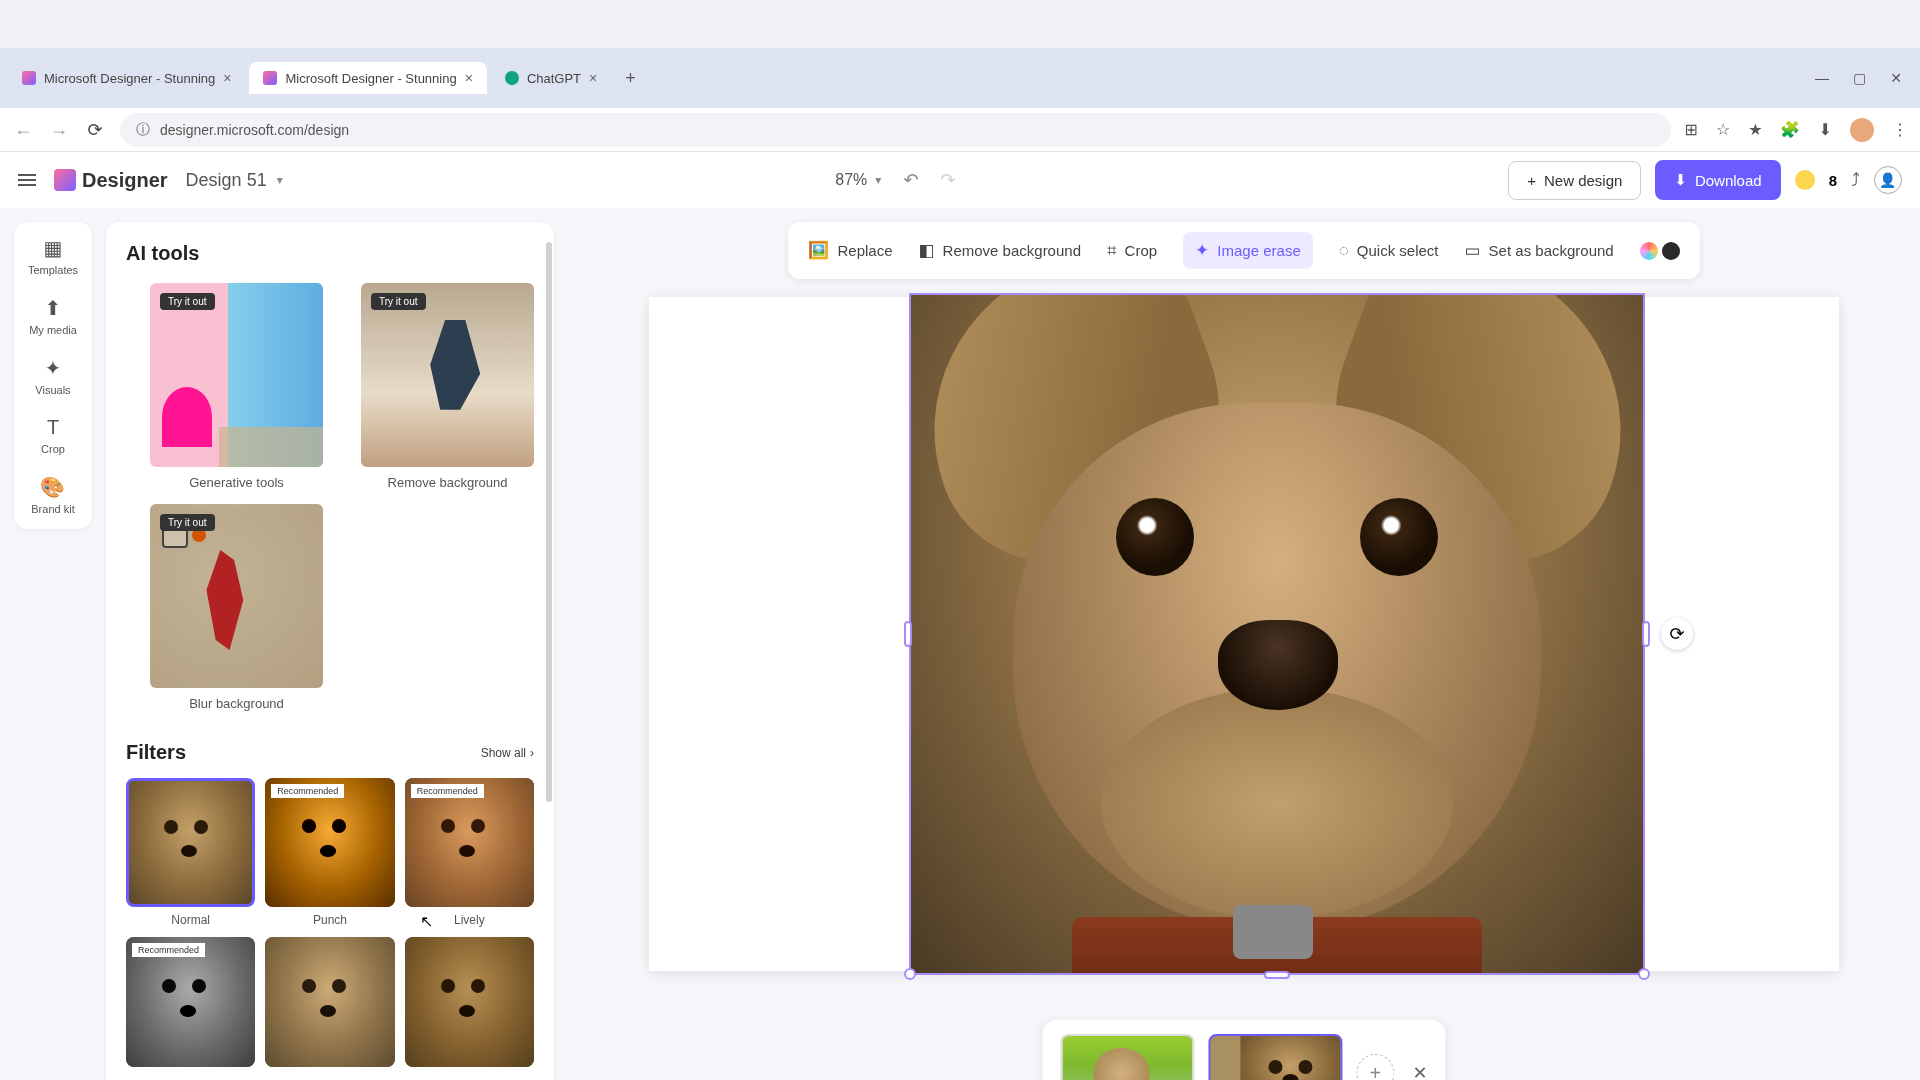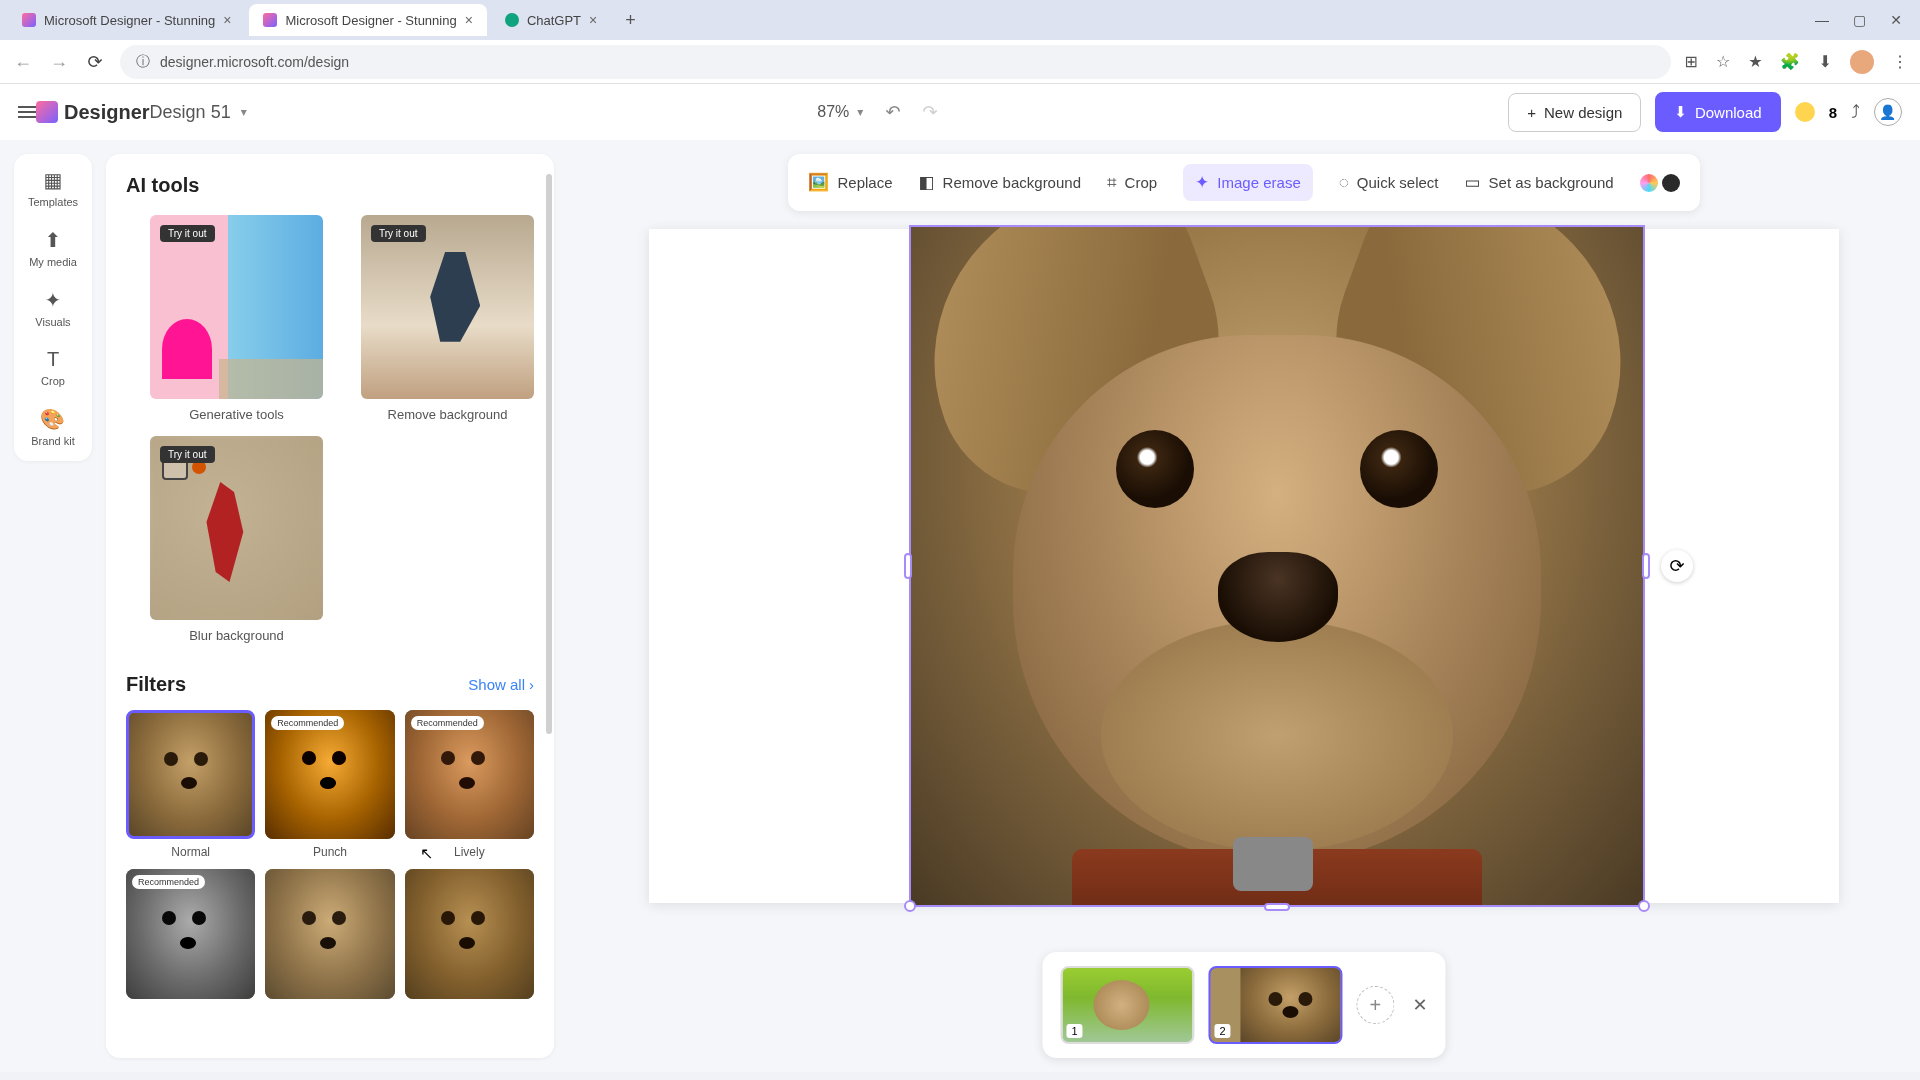--- a/index.html
+++ b/index.html
@@ -1,39 +1,39 @@
 <!DOCTYPE html>
 <html><head>
 <meta charset="utf-8">
 <style>
 * { box-sizing: border-box; margin: 0; padding: 0; font-family: 'Segoe UI', Arial, sans-serif; }
 body { background: #f0f2f7; width: 1920px; height: 1080px; overflow: hidden; position: relative; }
 
 
-.browser-chrome { background: #dde3f0; height: 40px; display: flex; align-items: center; padding: 0 8px; }
+.browser-chrome { background: #dde3f0; height: 60px; display: flex; align-items: center; padding: 0 8px; margin-top: 48px; }
 .tab { background: #fff; border-radius: 8px 8px 0 0; padding: 8px 14px; margin-right: 4px; display: flex; align-items: center; gap: 8px; font-size: 13px; color: #444; max-width: 240px; }
 .tab.inactive { background: transparent; }
 .tab-favicon { width: 14px; height: 14px; background: linear-gradient(135deg,#ff6b9d,#7b61ff); border-radius: 3px; }
 .tab-favicon.chat { background: #10a37f; border-radius: 50%; }
 .tab-close { font-size: 14px; color: #666; cursor: pointer; }
 .new-tab { font-size: 18px; color: #555; padding: 0 10px; cursor: pointer; }
 .win-controls { margin-left: auto; display: flex; gap: 24px; font-size: 14px; color: #555; padding-right: 10px; }
 .win-btn { cursor: pointer; }
 
 .addr-bar { background: #fff; height: 44px; display: flex; align-items: center; padding: 0 12px; gap: 14px; border-bottom: 1px solid #e0e0e0; }
 .nav-btn { color: #999; font-size: 18px; cursor: pointer; width: 22px; text-align: center; }
 .nav-btn.active { color: #444; }
 .url-field { flex: 1; background: #f1f3f6; border-radius: 20px; padding: 8px 16px; font-size: 14px; color: #555; display: flex; align-items: center; gap: 10px; }
 .url-lock { color: #666; }
 .addr-icons { display: flex; gap: 18px; align-items: center; color: #555; }
 .addr-icon { cursor: pointer; font-size: 16px; }
 .avatar { width: 24px; height: 24px; background: #e8a87c; border-radius: 50%; }
 
 
-.app-header { background: #fff; height: 56px; display: flex; align-items: center; padding: 0 18px; }
+.app-header { background: #fff; height: 56px; display: flex; align-items: center; padding: 0 18px; gap: 18px; }
 .hamburger { display: flex; flex-direction: column; gap: 3px; cursor: pointer; }
 .hamburger span { width: 18px; height: 2px; background: #555; }
 .logo { display: flex; align-items: center; gap: 6px; font-weight: 600; font-size: 20px; color: #333; }
 .logo-mark { width: 22px; height: 22px; background: linear-gradient(135deg,#ff6b9d,#7b61ff); border-radius: 4px; }
 .design-name { font-size: 18px; color: #555; display: flex; align-items: center; gap: 10px; cursor: pointer; }
 .chevron { font-size: 12px; color: #888; }
 .header-center { margin-left: auto; display: flex; align-items: center; gap: 22px; }
 .zoom { font-size: 16px; color: #555; display: flex; align-items: center; gap: 8px; cursor: pointer; }
 .undo-redo { color: #888; font-size: 18px; cursor: pointer; }
 .header-right { margin-left: auto; display: flex; align-items: center; gap: 14px; }
@@ -66,26 +66,26 @@
 .thumb-erase::after { content: ''; position: absolute; right: -6px; bottom: 0; width: 110px; height: 40px; background: rgba(200,180,140,0.7); }
 .thumb-remove { background: linear-gradient(180deg,#b8a890 0%, #e8dcc8 60%, #c0a080 100%); position: relative; }
 .thumb-remove::after { content: ''; position: absolute; left: 40%; top: 20%; width: 50px; height: 90px; background: #2c3e50; clip-path: polygon(30% 0, 70% 0, 100% 60%, 60% 100%, 20% 100%, 0 50%); }
 .thumb-blur { background: radial-gradient(circle at 40% 40%, #d4c4a8 0%, #b0a080 100%); filter: blur(0); position: relative; }
 .thumb-blur::before { content: ''; position: absolute; inset: 0; background: rgba(180,160,130,0.5); filter: blur(3px); }
 .thumb-blur::after { content: ''; position: absolute; left: 30%; top: 25%; width: 46px; height: 100px; background: #b22222; clip-path: polygon(40% 0, 70% 10%, 90% 50%, 60% 100%, 30% 90%, 10% 40%); }
 .hoop { position: absolute; left: 12px; top: 18px; width: 26px; height: 26px; border: 2px solid #444; border-radius: 4px; background: #fff4; }
 .ball { position: absolute; left: 42px; top: 24px; width: 14px; height: 14px; background: #d35400; border-radius: 50%; }
 
 .section-row { display: flex; align-items: center; justify-content: space-between; margin-bottom: 14px; }
-.show-all { color: #3b82f6; font-size: 15px; font-weight: 500; cursor: pointer; display: flex; gap: 4px; }
+.show-all { color: #404040; font-size: 12px; font-weight: 500; cursor: pointer; display: flex; gap: 4px; }
 .filter-grid { display: grid; grid-template-columns: 1fr 1fr 1fr; gap: 10px; }
 .filter-card { display: flex; flex-direction: column; gap: 6px; align-items: center; cursor: pointer; }
 .filter-thumb { width: 100%; aspect-ratio: 1; border-radius: 8px; position: relative; overflow: hidden; background: #8b7355; }
 .filter-thumb.selected { border: 3px solid #6b5cff; }
-.rec-badge { position: absolute; top: 6px; left: 6px; background: #fff; color: #333; font-size: 9px; padding: 2px 6px; border-radius: 7px; }
+.rec-badge { position: absolute; top: 6px; left: 6px; background: #fff; color: #333; font-size: 9px; padding: 2px 6px; border-radius: 0; }
 .filter-label { font-size: 12px; color: #555; }
 
 
 .dog-mini { position: absolute; inset: 0; background: radial-gradient(ellipse at 50% 40%, #c4a068 0%, #8b6b3c 55%, #5a4628 100%); }
 .dog-mini::before { content: ''; position: absolute; left: 28%; top: 32%; width: 14px; height: 14px; background: #2a1a0a; border-radius: 50%; box-shadow: 30px 0 #2a1a0a; }
 .dog-mini::after { content: ''; position: absolute; left: 42%; top: 52%; width: 16px; height: 12px; background: #1a0e04; border-radius: 50%; }
 .dog-mini.punch { filter: contrast(1.4) saturate(1.5); }
 .dog-mini.lively { filter: hue-rotate(-10deg) saturate(1.3); }
 .dog-mini.bw { filter: grayscale(1) contrast(1.2); }
 .dog-mini.f5 { filter: sepia(0.3); }

